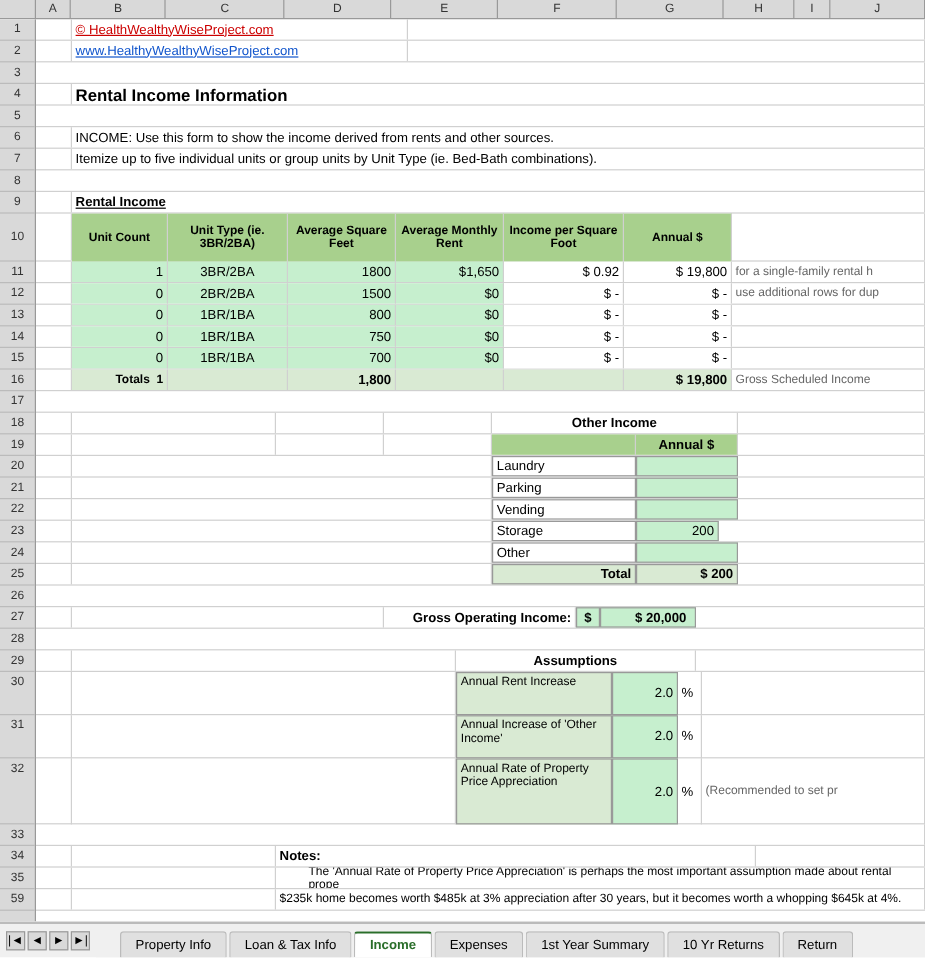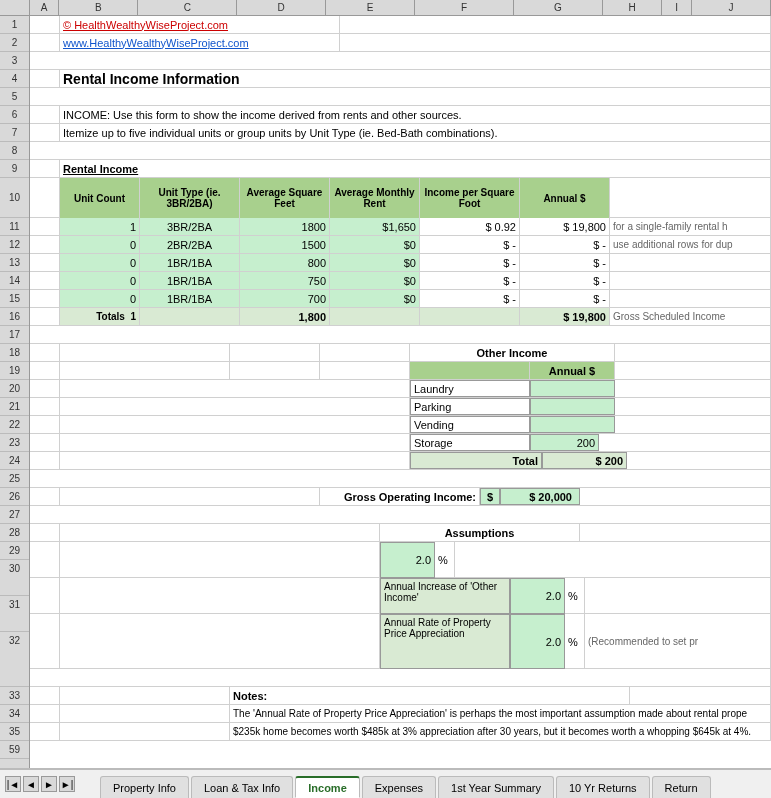--- a/index.html
+++ b/index.html
@@ -395,25 +395,36 @@
         <div class="cell" style="width:350px;"></div>
         <div class="cell white-bg" style="width:120px; border:1px solid #999;">
           <span>Storage</span>
         </div>
         <div class="cell right green-bg" style="width:69px; border:1px solid #999;">
           <span>200</span>
         </div>
         <div class="cell" style="flex:1"></div>
       </div>
 
-
       <div class="grid-row">
         <div class="cell" style="width:30px"></div>
         <div class="cell" style="width:350px;"></div>
-        <div class="cell right bold light-green" style="width:132px; border:1px solid #999;">
+        <div class="cell white-bg" style="width:120px; border:1px solid #999;">
+          <span>Other</span>
+        </div>
+        <div class="cell right green-bg" style="width:85px; border:1px solid #999;">
+          <span></span>
+        </div>
+        <div class="cell" style="flex:1"></div>
+      </div>
+
+      <div class="grid-row">
+        <div class="cell" style="width:30px"></div>
+        <div class="cell" style="width:350px;"></div>
+        <div class="cell right bold light-green" style="width:120px; border:1px solid #999;">
           <span>Total</span>
         </div>
         <div class="cell right bold light-green" style="width:85px; border:1px solid #999;">
           <span>$ 200</span>
         </div>
         <div class="cell" style="flex:1"></div>
       </div>
 
       <div class="grid-row">
         <div class="cell" style="flex:1"></div>
@@ -441,20 +452,23 @@
         <div class="cell" style="width:320px;"></div>
         <div class="cell center bold" style="width:200px;">
           <span>Assumptions</span>
         </div>
         <div class="cell" style="flex:1"></div>
       </div>
 
       <div class="grid-row" style="height:36px;">
         <div class="cell" style="width:30px; height:36px;"></div>
         <div class="cell" style="width:320px; height:36px;"></div>
+        <div class="cell assumption-bg" style="width:130px; height:36px; border:1px solid #999; font-size:10px; align-items:flex-start; padding:2px 3px;">
+          <span>Annual Rent Increase</span>
+        </div>
         <div class="cell right green-bg" style="width:55px; height:36px; border:1px solid #999;">
           <span>2.0</span>
         </div>
         <div class="cell" style="width:20px; height:36px;">
           <span>%</span>
         </div>
         <div class="cell" style="flex:1; height:36px;"></div>
       </div>
 
       <div class="grid-row" style="height:36px;">
@@ -498,21 +512,21 @@
         <div class="cell" style="width:170px;"></div>
         <div class="cell bold" style="width:400px;">
           <span>Notes:</span>
         </div>
         <div class="cell" style="flex:1"></div>
       </div>
 
       <div class="grid-row">
         <div class="cell" style="width:30px"></div>
         <div class="cell" style="width:170px;"></div>
-        <div class="cell" style="flex:1; font-size:10px; overflow:hidden;">
+        <div class="cell" style="flex:1; font-size:10px; overflow:hidden;margin-left:24px;">
           <span>The 'Annual Rate of Property Price Appreciation' is perhaps the most important assumption made about rental prope</span>
         </div>
       </div>
 
       <div class="grid-row">
         <div class="cell" style="width:30px"></div>
         <div class="cell" style="width:170px;"></div>
         <div class="cell" style="flex:1; font-size:10px; overflow:hidden;">
           <span>$235k home becomes worth $485k at 3% appreciation after 30 years, but it becomes worth a whopping $645k at 4%.</span>
         </div>

